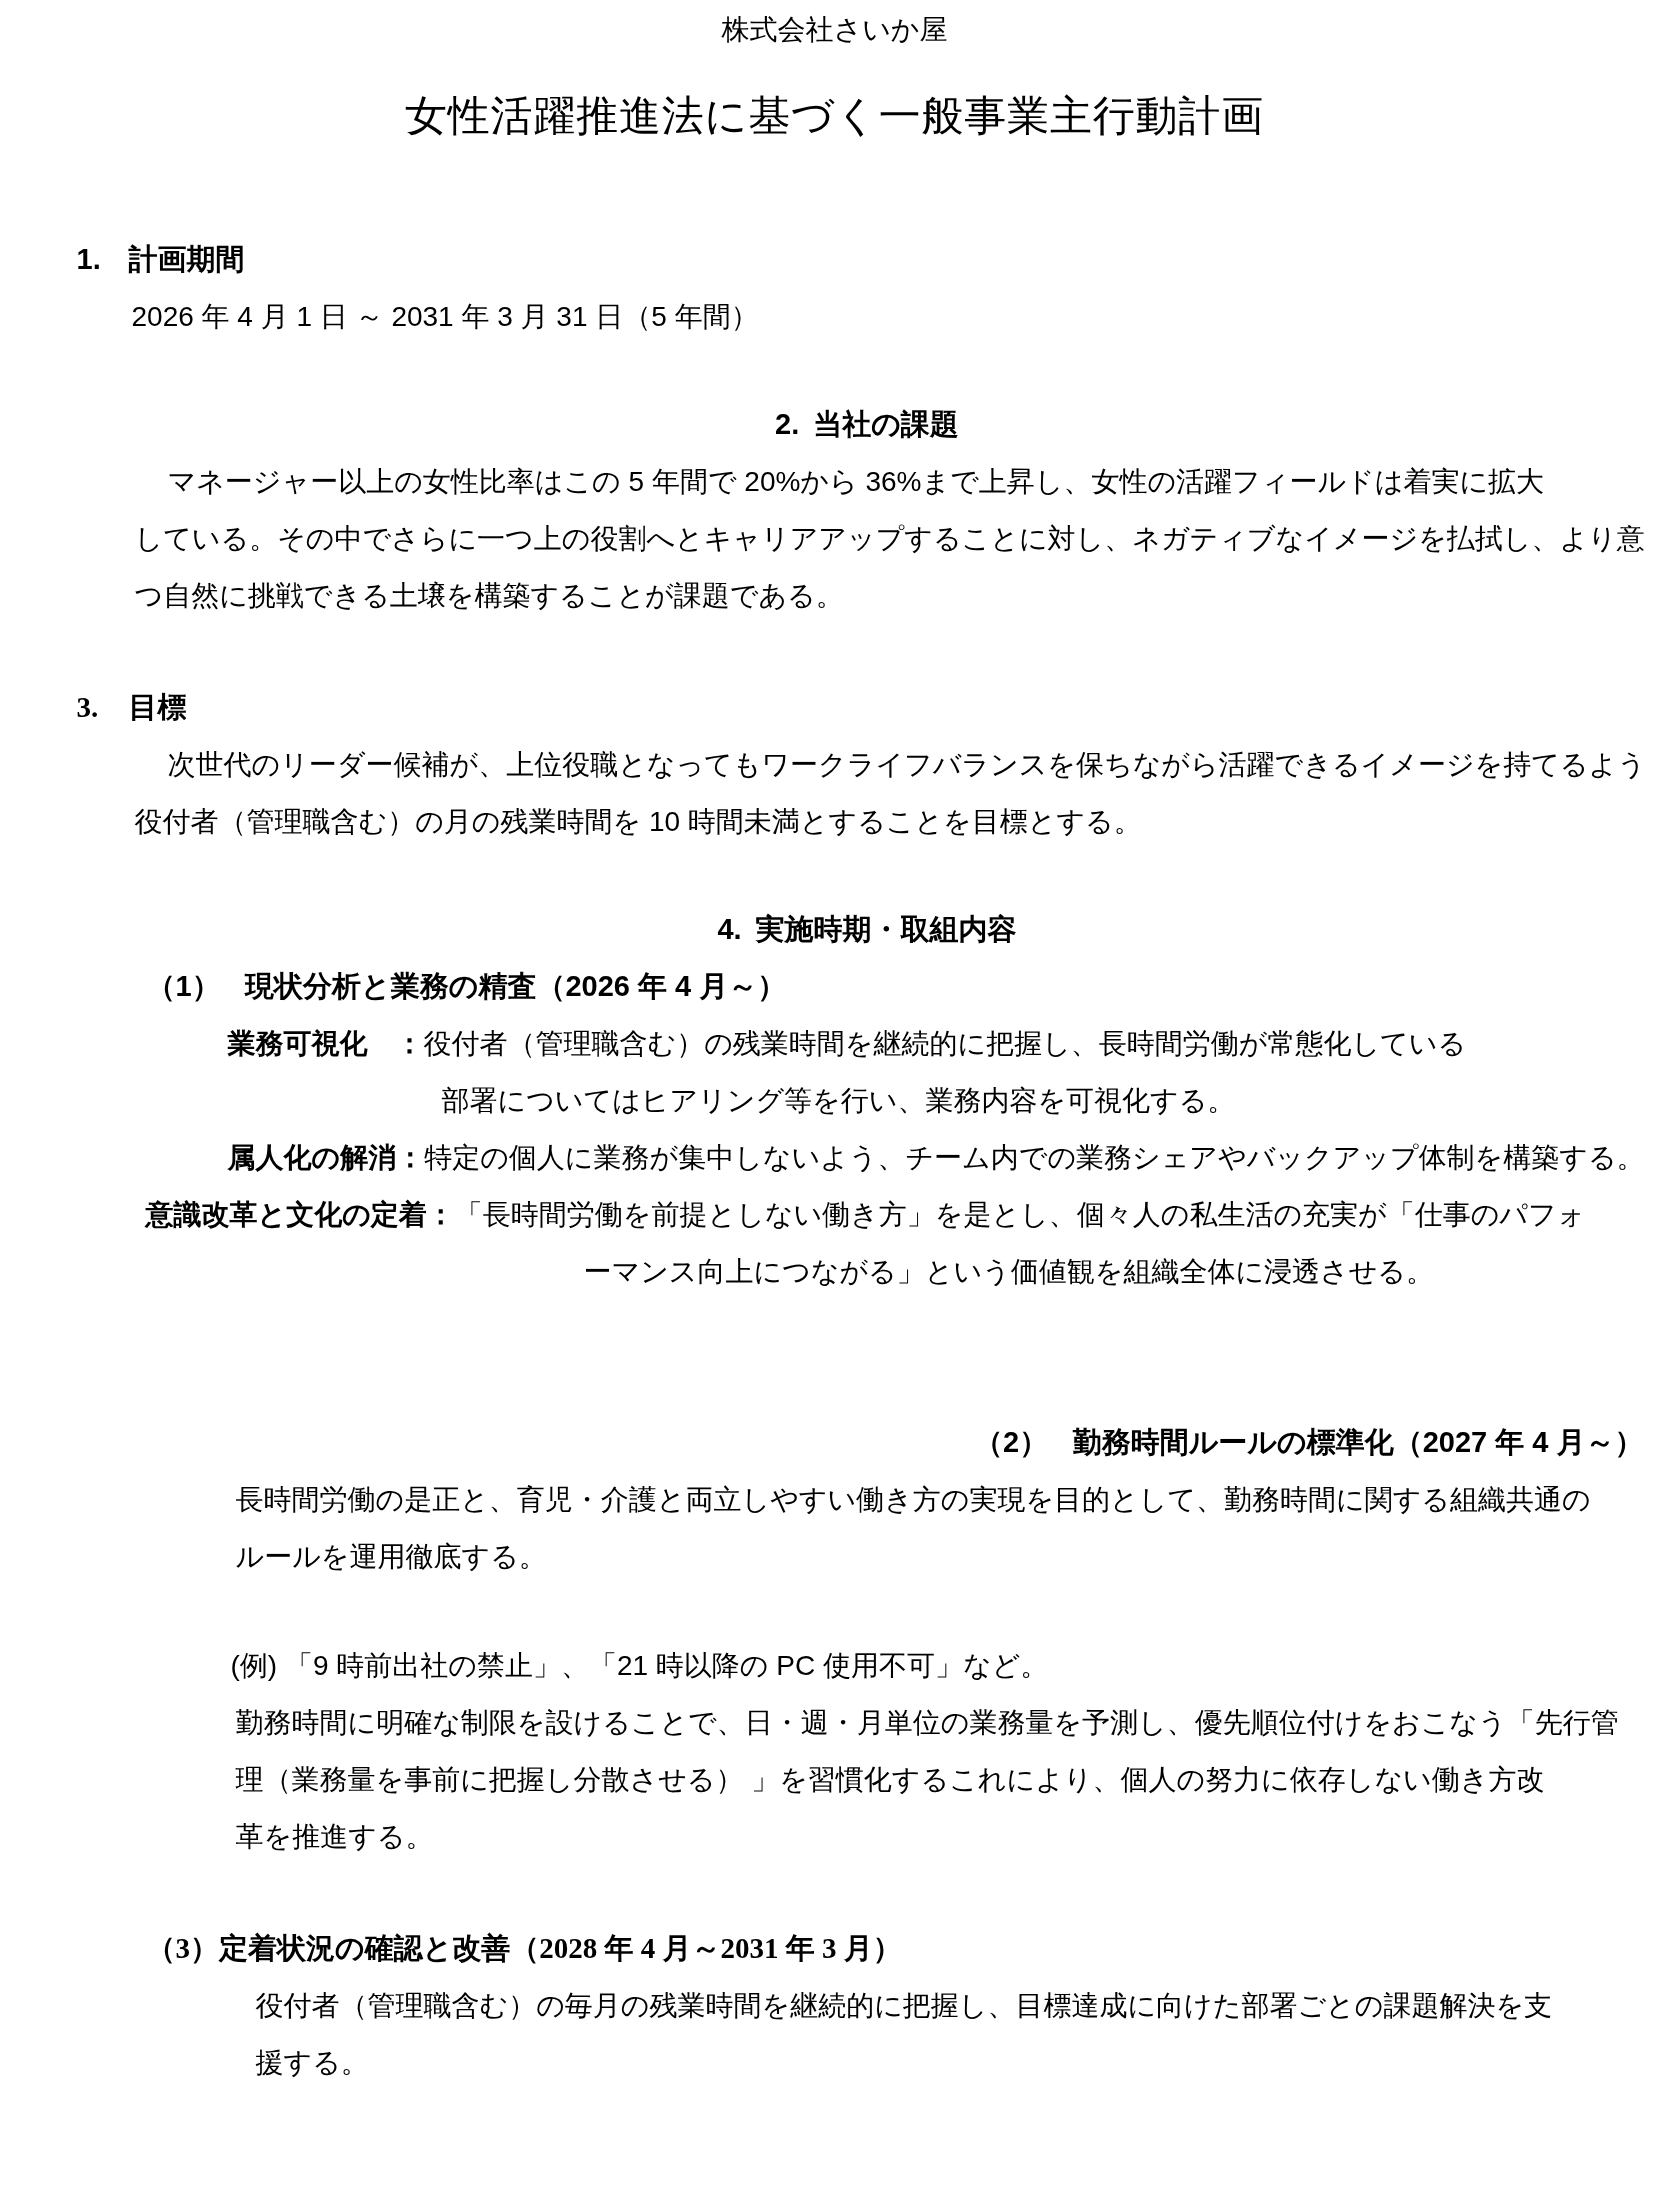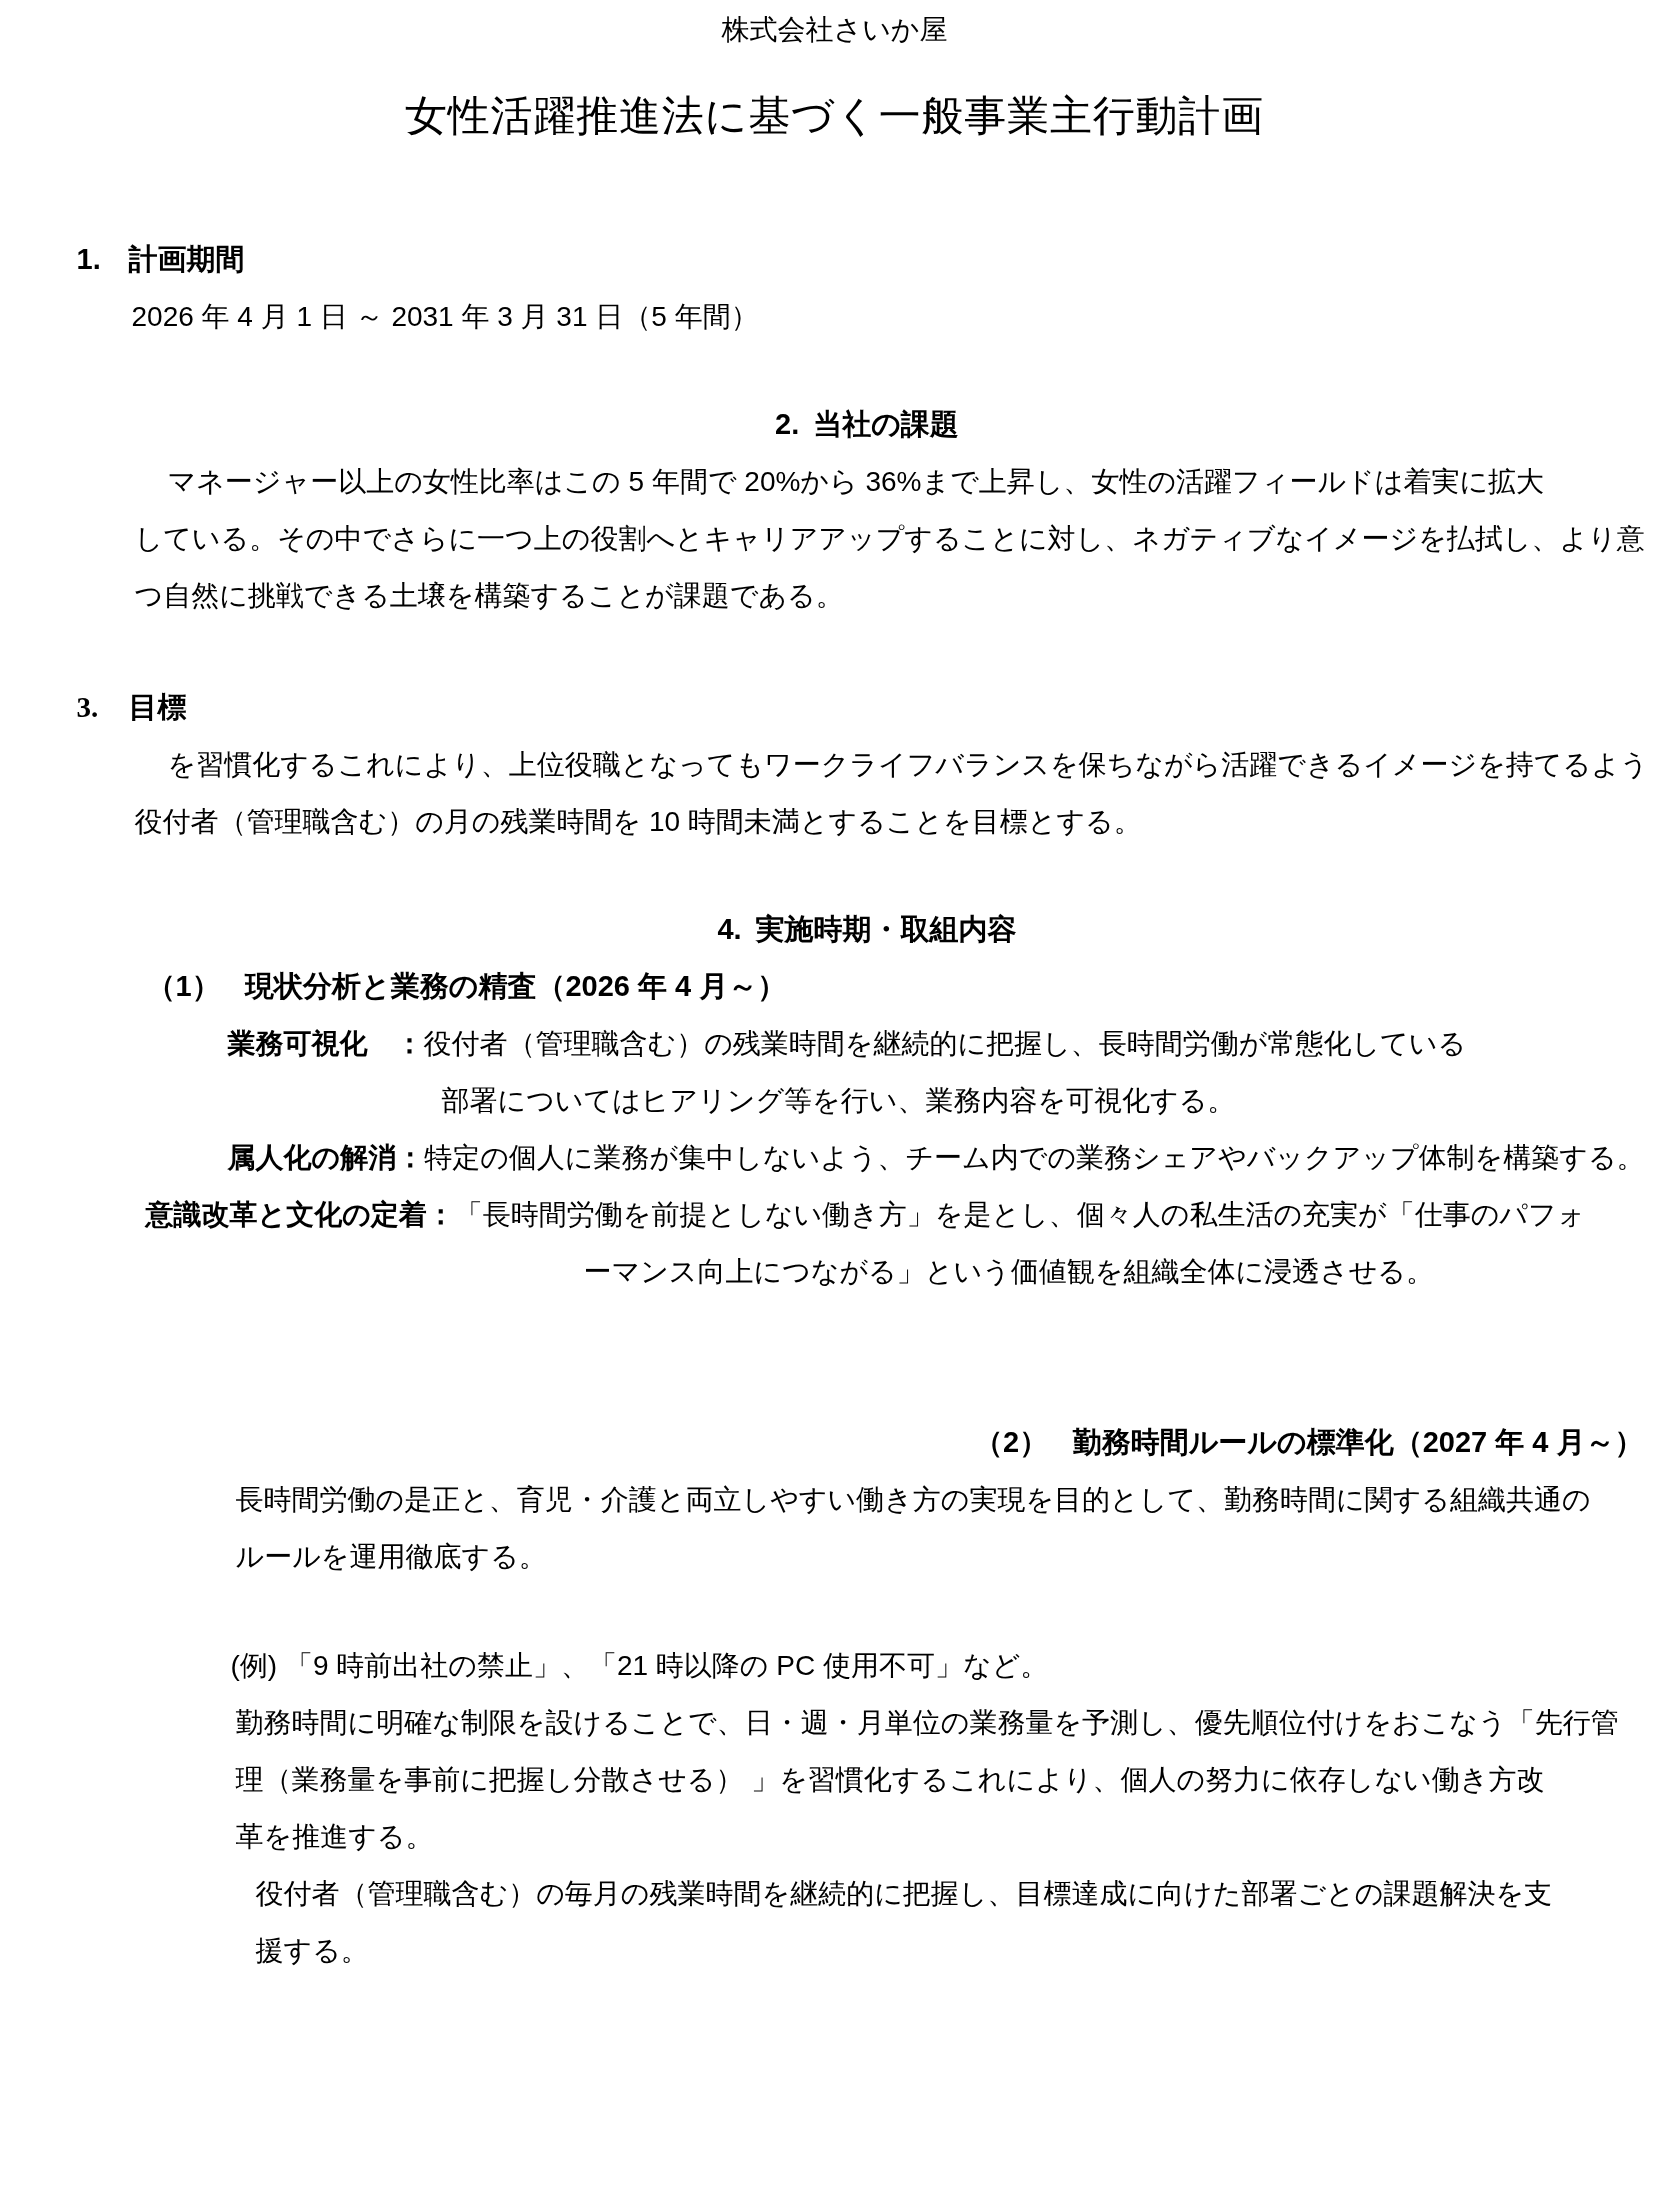--- a/index.html
+++ b/index.html
@@ -63,21 +63,21 @@
   <div class="sec-h mt-62">
     <span class="num">2.</span><span>当社の課題</span>
   </div>
   <div class="line ind-b">マネージャー以上の女性比率はこの 5 年間で 20%から 36%まで上昇し、女性の活躍フィールドは着実に拡大</div>
   <div class="line ind-a">している。その中でさらに一つ上の役割へとキャリアアップすることに対し、ネガティブなイメージを払拭し、より意欲的か</div>
   <div class="line ind-a">つ自然に挑戦できる土壌を構築することが課題である。</div>
 
   <div class="sec-h mt-68">
     <span class="num">3.</span><span>目標</span>
   </div>
-  <div class="line ind-b">を習慣化するこれにより、上位役職となってもワークライフバランスを保ちながら活躍できるイメージを持てるよう</div>
+  <div class="line ind-b">次世代のリーダー候補が、上位役職となってもワークライフバランスを保ちながら活躍できるイメージを持てるよう</div>
   <div class="line ind-a">役付者（管理職含む）の月の残業時間を 10 時間未満とすることを目標とする。</div>
 
   <div class="sec-h mt-62">
     <span class="num">4.</span><span>実施時期・取組内容</span>
   </div>
 
   <div class="sub-h">
     <span>（1）</span><span class="sub-gap"></span><span>現状分析と業務の精査（2026 年 4 月～）</span>
   </div>
 
@@ -99,17 +99,20 @@
     <span>（2）</span><span class="sub-gap"></span><span>勤務時間ルールの標準化（2027 年 4 月～）</span>
   </div>
   <div class="line ind-c">長時間労働の是正と、育児・介護と両立しやすい働き方の実現を目的として、勤務時間に関する組織共通の</div>
   <div class="line ind-c">ルールを運用徹底する。</div>
 
   <div class="line ind-d mt-64">(例) 「9 時前出社の禁止」、「21 時以降の PC 使用不可」など。</div>
   <div class="line ind-c">勤務時間に明確な制限を設けることで、日・週・月単位の業務量を予測し、優先順位付けをおこなう「先行管</div>
   <div class="line ind-c">理（業務量を事前に把握し分散させる） 」を習慣化するこれにより、個人の努力に依存しない働き方改</div>
   <div class="line ind-c">革を推進する。</div>
 
+  <div class="sub-h mt-68">
+    <span>（3）</span><span>定着状況の確認と改善（2028 年 4 月～2031 年 3 月）</span>
+  </div>
   <div class="line ind-e">役付者（管理職含む）の毎月の残業時間を継続的に把握し、目標達成に向けた部署ごとの課題解決を支</div>
   <div class="line ind-e">援する。</div>
 
 </div>
 
 
 </body></html>

